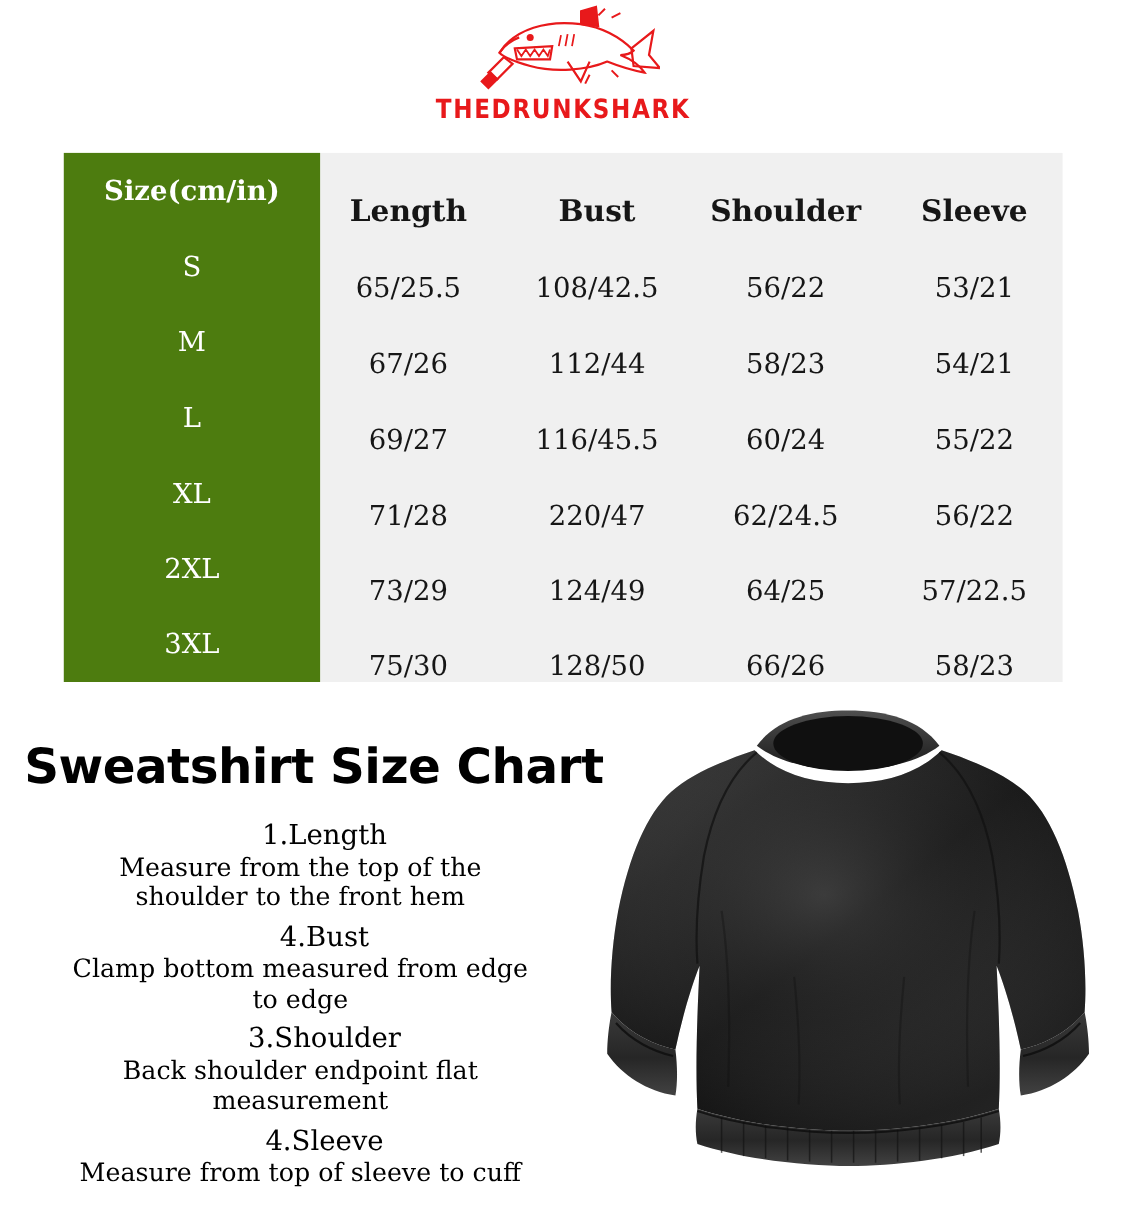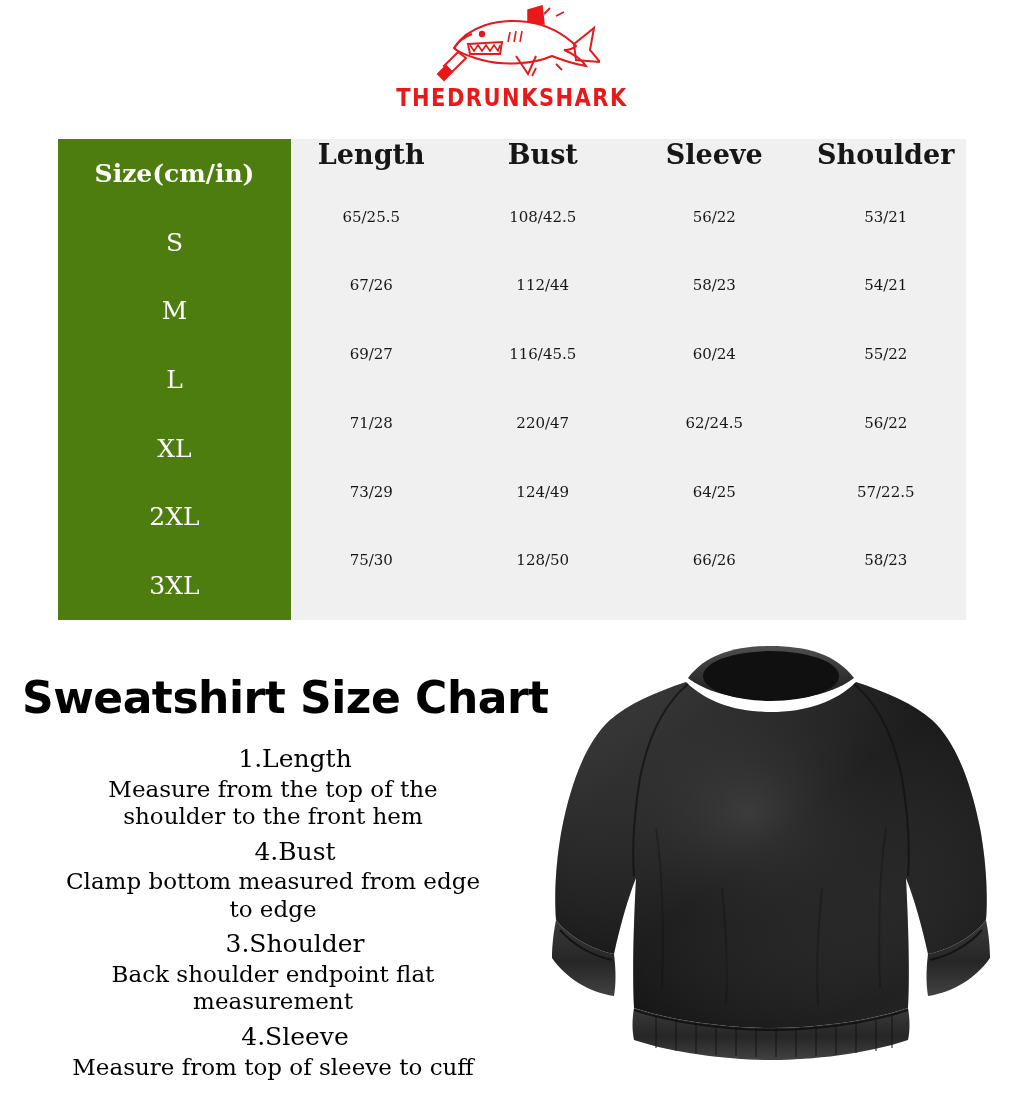--- a/index.html
+++ b/index.html
@@ -41,39 +41,39 @@
     background: #4d7c0f;
     display: flex; flex-direction: column;
   }
   .col-rest {
     flex: 1;
     display: flex; flex-direction: column;
   }
   .row {
     display: flex;
     flex: 1 1 0;
-    align-items: flex-start;
+    align-items: flex-end;
     gap: 11px;
   }
   .size-cell {
     flex: 1 1 0;
     display: flex; align-items: center; justify-content: center;
     color: #ffffff;
     font-family: "DejaVu Serif", serif;
     font-size: 25px;
   }
   .size-cell.head {
     font-size: 25px;
     font-weight: bold;
   }
   .cell {
     flex: 1 1 0;
     text-align: center;
     font-family: "DejaVu Serif", serif;
-    font-size: 15px;
+    font-size: 25px;
     color: #161616;
   }
   .row.header .cell {
     font-size: 27px;
     font-weight: bold;
   }
 
   
   .bottom { position: absolute; left: 0; top: 640px; width: 944px; height: 463px; }
 
@@ -158,22 +158,22 @@
       <div class="size-cell">M</div>
       <div class="size-cell">L</div>
       <div class="size-cell">XL</div>
       <div class="size-cell">2XL</div>
       <div class="size-cell">3XL</div>
     </div>
     <div class="col-rest">
       <div class="row header">
         <div class="cell">Length</div>
         <div class="cell">Bust</div>
+        <div class="cell">Shoulder</div>
         <div class="cell">Sleeve</div>
-        <div class="cell">Shoulder</div>
       </div>
       <div class="row">
         <div class="cell">65/25.5</div>
         <div class="cell">108/42.5</div>
         <div class="cell">56/22</div>
         <div class="cell">53/21</div>
       </div>
       <div class="row">
         <div class="cell">67/26</div>
         <div class="cell">112/44</div>

